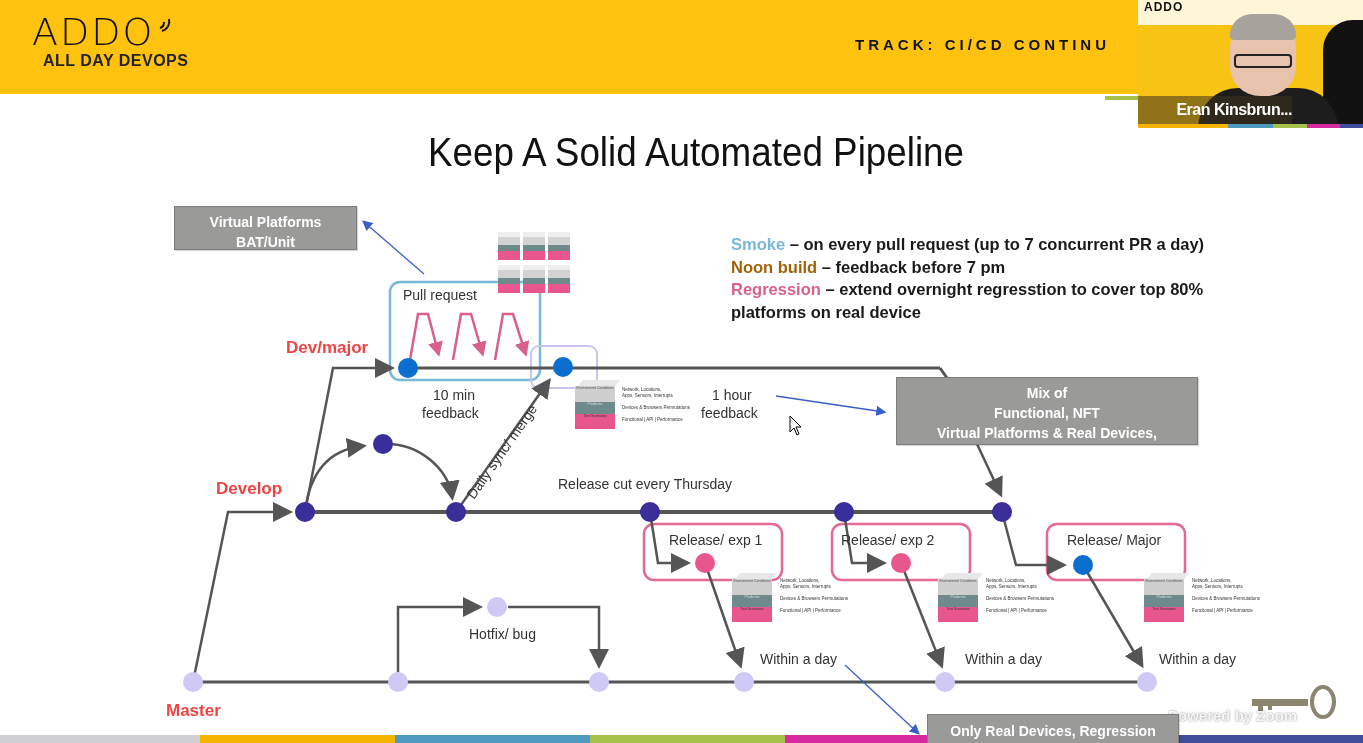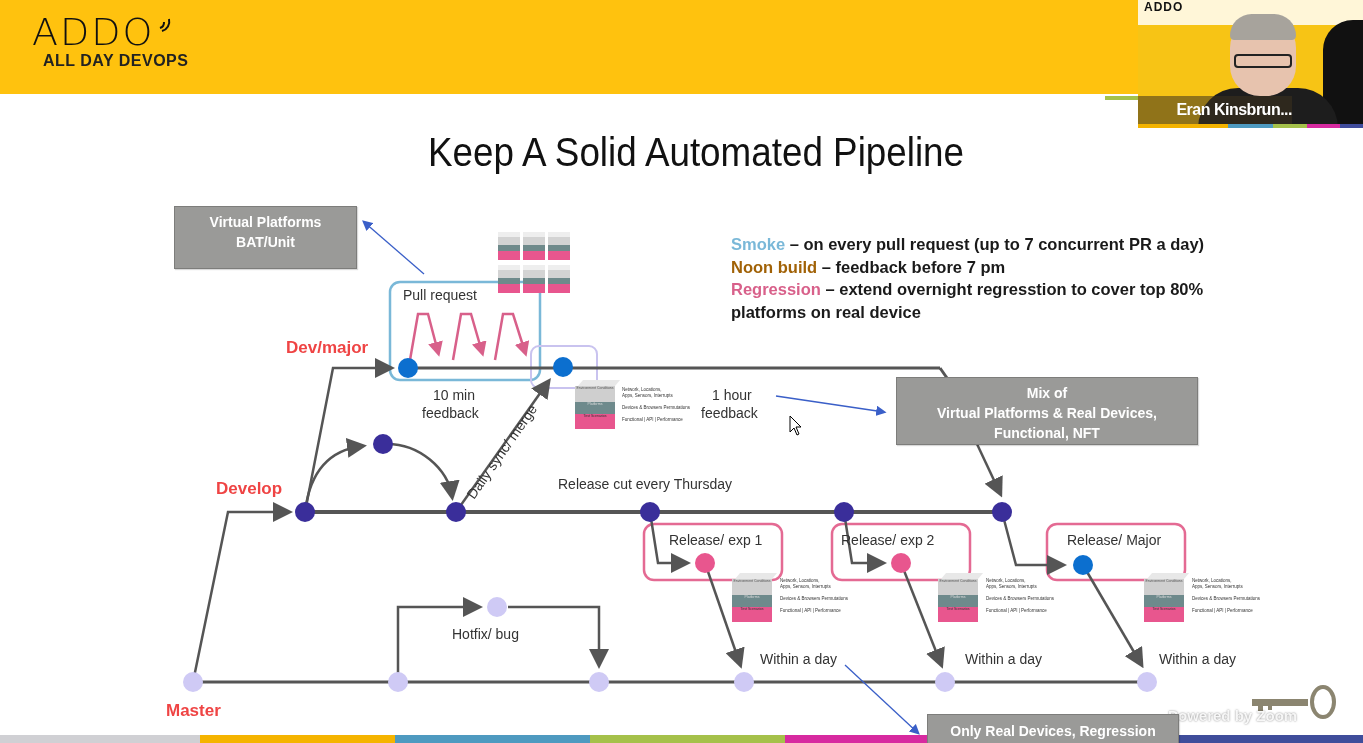--- a/index.html
+++ b/index.html
@@ -52,20 +52,21 @@
 
 <div class="banner">
   <div class="logo">
     <div class="logo-main">ADDO</div>
     <svg class="logo-waves" width="20" height="20">
       <path d="M4 14 A6 6 0 0 0 8 8" stroke="#111" stroke-width="2" fill="none"></path>
       <path d="M6 17 A10 10 0 0 0 13 5" stroke="#111" stroke-width="2" fill="none"></path>
     </svg>
     <div class="logo-sub">ALL DAY DEVOPS</div>
   </div>
+  <div class="track">TRACK: CI/CD CONTINU</div>
 </div>
 <div class="green-tab"></div>
 
 <div class="title">Keep A Solid Automated Pipeline</div>
 
 <svg id="diagram" width="1363" height="743">
   <defs>
     <marker id="arr" markerWidth="8" markerHeight="8" refX="6" refY="4" orient="auto" markerUnits="strokeWidth">
       <path d="M0,0 L8,4 L0,8 z" fill="#555"></path>
     </marker>
@@ -147,28 +148,28 @@
     <circle cx="497" cy="607" r="10" fill="#cfcaf5"></circle>
     <circle cx="599" cy="682" r="10" fill="#cfcaf5"></circle>
     <circle cx="744" cy="682" r="10" fill="#cfcaf5"></circle>
     <circle cx="945" cy="682" r="10" fill="#cfcaf5"></circle>
     <circle cx="1147" cy="682" r="10" fill="#cfcaf5"></circle>
   </g>
 
   <text x="474" y="500" transform="rotate(-55 474 500)" font-family="Liberation Sans, sans-serif" font-size="14" fill="#333">Daily sync/ merge</text>
 </svg>
 
-<div class="gbox" style="left:174px; top:206px; width:183px; height:63px; padding-top:5px; box-sizing:border-box;">
+<div class="gbox" style="left:174px; top:206px; width:183px; height:44px; padding-top:5px; box-sizing:border-box;">
   <div>Virtual Platforms</div>
   <div>BAT/Unit</div>
 </div>
 <div class="gbox" style="left:896px; top:377px; width:302px; height:68px; padding-top:5px; box-sizing:border-box;">
   <div>Mix of</div>
+  <div>Functional, NFT</div>
   <div>Virtual Platforms &amp; Real Devices,</div>
-  <div>Functional, NFT</div>
 </div>
 <div class="gbox" style="left:927px; top:714px; width:252px; height:30px; padding-top:6px; box-sizing:border-box; z-index:3;">
   <div>Only Real Devices, Regression</div>
 </div>
 
 <div class="legend">
   <div><span class="c-smoke">Smoke</span><span> – on every pull request (up to 7 concurrent PR a day)</span></div>
   <div><span class="c-noon">Noon build</span><span> – feedback before 7 pm</span></div>
   <div><span class="c-reg">Regression</span><span> – extend overnight regresstion to cover top 80%</span></div>
   <div><span>platforms on real device</span></div>
@@ -180,21 +181,21 @@
 
 <div class="lbl" style="left:403px; top:287px;">Pull request</div>
 <div class="lbl" style="left:433px; top:387px;">10 min</div>
 <div class="lbl" style="left:422px; top:405px;">feedback</div>
 <div class="lbl" style="left:712px; top:387px;">1 hour</div>
 <div class="lbl" style="left:701px; top:405px;">feedback</div>
 <div class="lbl" style="left:558px; top:476px;">Release cut every Thursday</div>
 <div class="lbl" style="left:669px; top:532px;">Release/ exp 1</div>
 <div class="lbl" style="left:841px; top:532px;">Release/ exp 2</div>
 <div class="lbl" style="left:1067px; top:532px;">Release/ Major</div>
-<div class="lbl" style="left:452px; top:626px;">Hotfix/ bug</div>
+<div class="lbl" style="left:469px; top:626px;">Hotfix/ bug</div>
 <div class="lbl" style="left:760px; top:651px;">Within a day</div>
 <div class="lbl" style="left:965px; top:651px;">Within a day</div>
 <div class="lbl" style="left:1159px; top:651px;">Within a day</div>
 
 <div>
   <div class="mini" style="left:498px; top:232px;">
       <div></div>
       <div></div>
       <div></div>
       <div></div>

